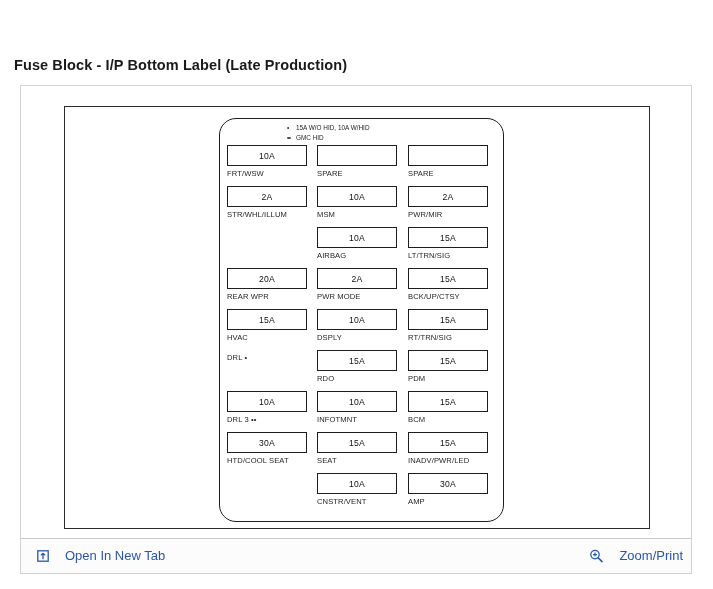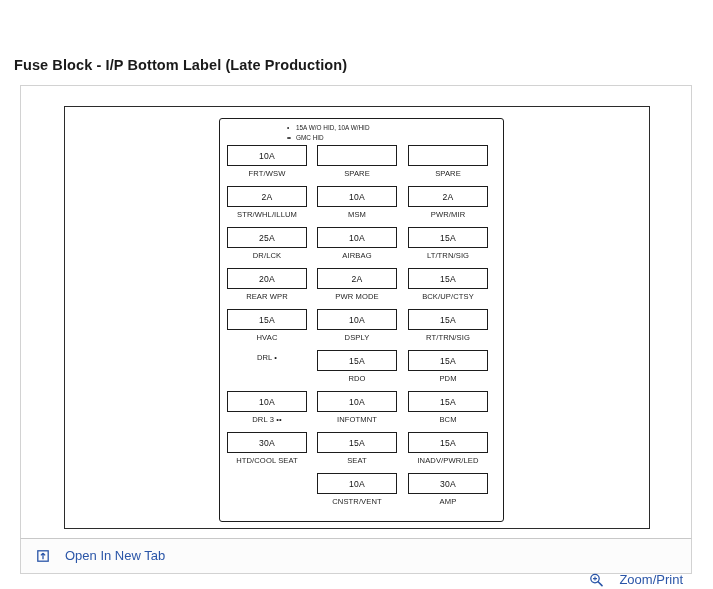--- a/index.html
+++ b/index.html
@@ -44,21 +44,21 @@
     background: #ffffff;
     box-sizing: border-box;
   }
   #fuse-panel {
     position: absolute;
     left: 154px;
     top: 11px;
     width: 285px;
     height: 404px;
     border: 1.4px solid #1d1d1d;
-    border-radius: 3px;
+    border-radius: 17px;
     background: #ffffff;
     box-sizing: border-box;
   }
   #legend {
     position: absolute;
     left: 67px;
     top: 4px;
     font-size: 6.4px;
     color: #1d1d1d;
     line-height: 9.5px;
@@ -96,21 +96,21 @@
     background: #ffffff;
     display: flex;
     align-items: center;
     justify-content: center;
     font-size: 8.6px;
     color: #111111;
     letter-spacing: 0.2px;
   }
   .fuse-label {
     margin-top: 2.5px;
-    text-align: center;
+    text-align: left;
     font-size: 7.6px;
     color: #1d1d1d;
     letter-spacing: 0.1px;
     white-space: nowrap;
   }
   .fuse-cell.empty-slot .fuse-box,
   .fuse-cell.empty-slot .fuse-label { visibility: hidden; }
   #footer-bar {
     position: absolute;
     left: 20px;
@@ -128,21 +128,21 @@
     display: flex;
     align-items: center;
     gap: 16px;
     color: #2b56a8;
     font-size: 13px;
     text-decoration: none;
     cursor: pointer;
     white-space: nowrap;
   }
   #open-new-tab-link { left: 16px; }
-  #zoom-print-link { right: 8px; margin-top: 24px; }
+  #zoom-print-link { right: 8px; }
   .icon { display: inline-flex; align-items: center; }
 </style>
 </head>
 <body>
 
 <div id="page-title">Fuse Block - I/P Bottom Label (Late Production)</div>
 
 <div id="viewer-panel">
   <div id="image-frame">
 
@@ -183,24 +183,20 @@
             <div class="fuse-box">10A</div>
             <div class="fuse-label">MSM</div>
           </div>
           <div class="fuse-cell col-2">
             <div class="fuse-box">2A</div>
             <div class="fuse-label">PWR/MIR</div>
           </div>
         </div>
 
         <div class="fuse-row">
-          <div class="fuse-cell col-0">
-            <div class="fuse-box">25A</div>
-            <div class="fuse-label">DR/LCK</div>
-          </div>
           <div class="fuse-cell col-1">
             <div class="fuse-box">10A</div>
             <div class="fuse-label">AIRBAG</div>
           </div>
           <div class="fuse-cell col-2">
             <div class="fuse-box">15A</div>
             <div class="fuse-label">LT/TRN/SIG</div>
           </div>
         </div>
 

